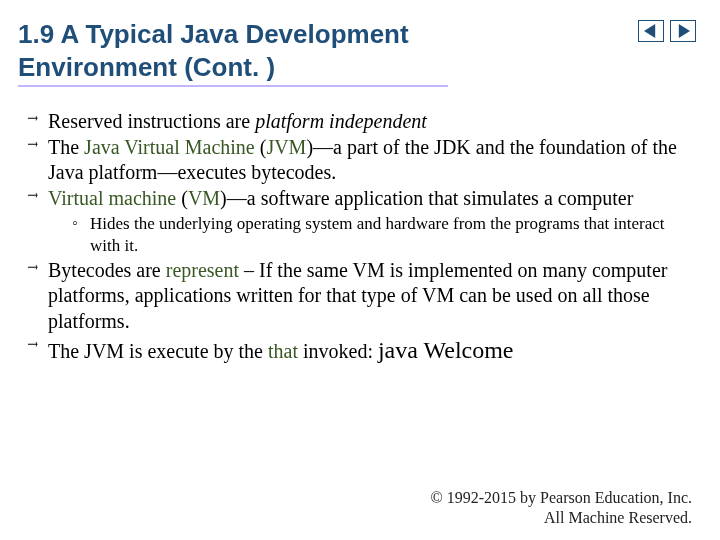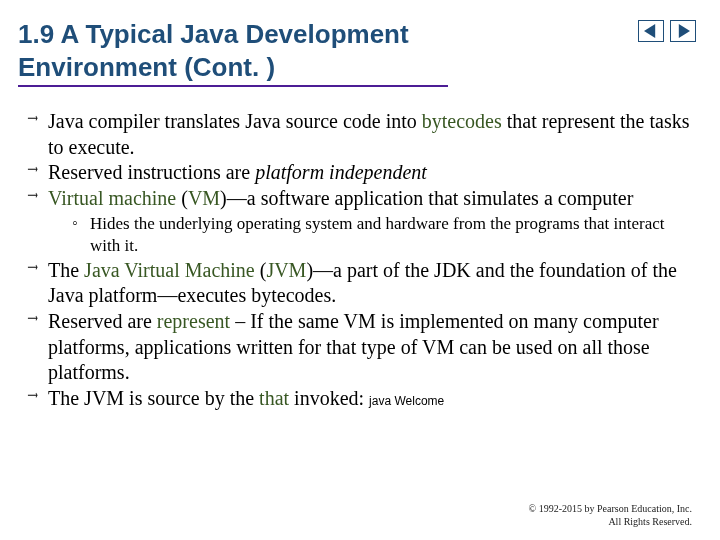--- a/index.html
+++ b/index.html
@@ -10,21 +10,21 @@
     font-family: "Times New Roman", Times, serif;
     position: relative;
     padding: 18px 28px 18px 18px;
   }
   .title {
     font-family: Arial, Helvetica, sans-serif;
     font-size: 26px;
     font-weight: bold;
     color: #1f4e79;
     line-height: 1.25;
-    border-bottom: 2px solid #4c1d95;
+    border-bottom: 2px solid #c4b5fd;
     padding-bottom: 2px;
     width: 430px;
     margin-bottom: 22px;
   }
   .nav {
     position: absolute;
     top: 20px;
     right: 24px;
     display: flex;
     gap: 6px;
@@ -71,28 +71,28 @@
     line-height: 1.25;
   }
   .sub > li::before {
     content: "◦";
     position: absolute;
     left: 0;
     top: 0;
     font-size: 16px;
   }
   .term { color: #385723; }
-  .code { font-family: Liberation Sans, sans-serif; font-size: 12px; }
+  .code { font-family: Liberation Serif, serif; font-size: 24px; }
   .footer {
     position: absolute;
     bottom: 12px;
     right: 28px;
     text-align: right;
     font-family: "Bradley Hand", "Comic Sans MS", cursive;
-    font-size: 10px;
+    font-size: 16px;
     color: #222;
     line-height: 1.25;
   }
 </style>
 </head>
 <body>
 
 <div class="nav">
   <div class="nav-btn">
     <svg viewBox="0 0 10 10">
@@ -103,38 +103,35 @@
     <svg viewBox="0 0 10 10">
         <polygon points="2,0 2,10 10,5" fill="#1f4e79"></polygon>
       </svg>
   </div>
 </div>
 
 <h1 class="title">1.9  A Typical Java Development Environment (Cont. )</h1>
 
 <ul class="bullets">
   <li>
-    <span>Java compiler translates Java source code into </span><span class="term">bytecodes</span><span> that represent the tasks to execute.</span>
+    <span>Reserved instructions are </span><em>platform independent</em>
   </li>
   <li>
-    <span>Reserved instructions are </span><em>platform independent</em>
+    <span>The </span><span class="term">Java Virtual Machine</span><span> (</span><span class="term">JVM</span><span>)—a part of the JDK and the foundation of the Java platform—executes bytecodes.</span>
   </li>
   <li>
     <span class="term">Virtual machine</span><span> (</span><span class="term">VM</span><span>)—a software application that simulates a computer</span>
     <ul class="sub">
       <li>Hides the underlying operating system and hardware from the programs that interact with it.</li>
     </ul>
   </li>
   <li>
-    <span>The </span><span class="term">Java Virtual Machine</span><span> (</span><span class="term">JVM</span><span>)—a part of the JDK and the foundation of the Java platform—executes bytecodes.</span>
+    <span>Bytecodes are </span><span class="term">represent</span><span> – If the same VM is implemented on many computer platforms, applications written for that type of VM can be used on all those platforms.</span>
   </li>
   <li>
-    <span>Reserved are </span><span class="term">represent</span><span> – If the same VM is implemented on many computer platforms, applications written for that type of VM can be used on all those platforms.</span>
-  </li>
-  <li>
-    <span>The JVM is source by the </span><span class="term">that</span><span> invoked: </span><span class="code">java Welcome</span>
+    <span>The JVM is execute by the </span><span class="term">that</span><span> invoked: </span><span class="code">java Welcome</span>
   </li>
 </ul>
 
 <div class="footer">
   <div>© 1992-2015 by Pearson Education, Inc.</div>
-  <div>All Rights Reserved.</div>
+  <div>All Machine Reserved.</div>
 </div>
 
 </body></html>

